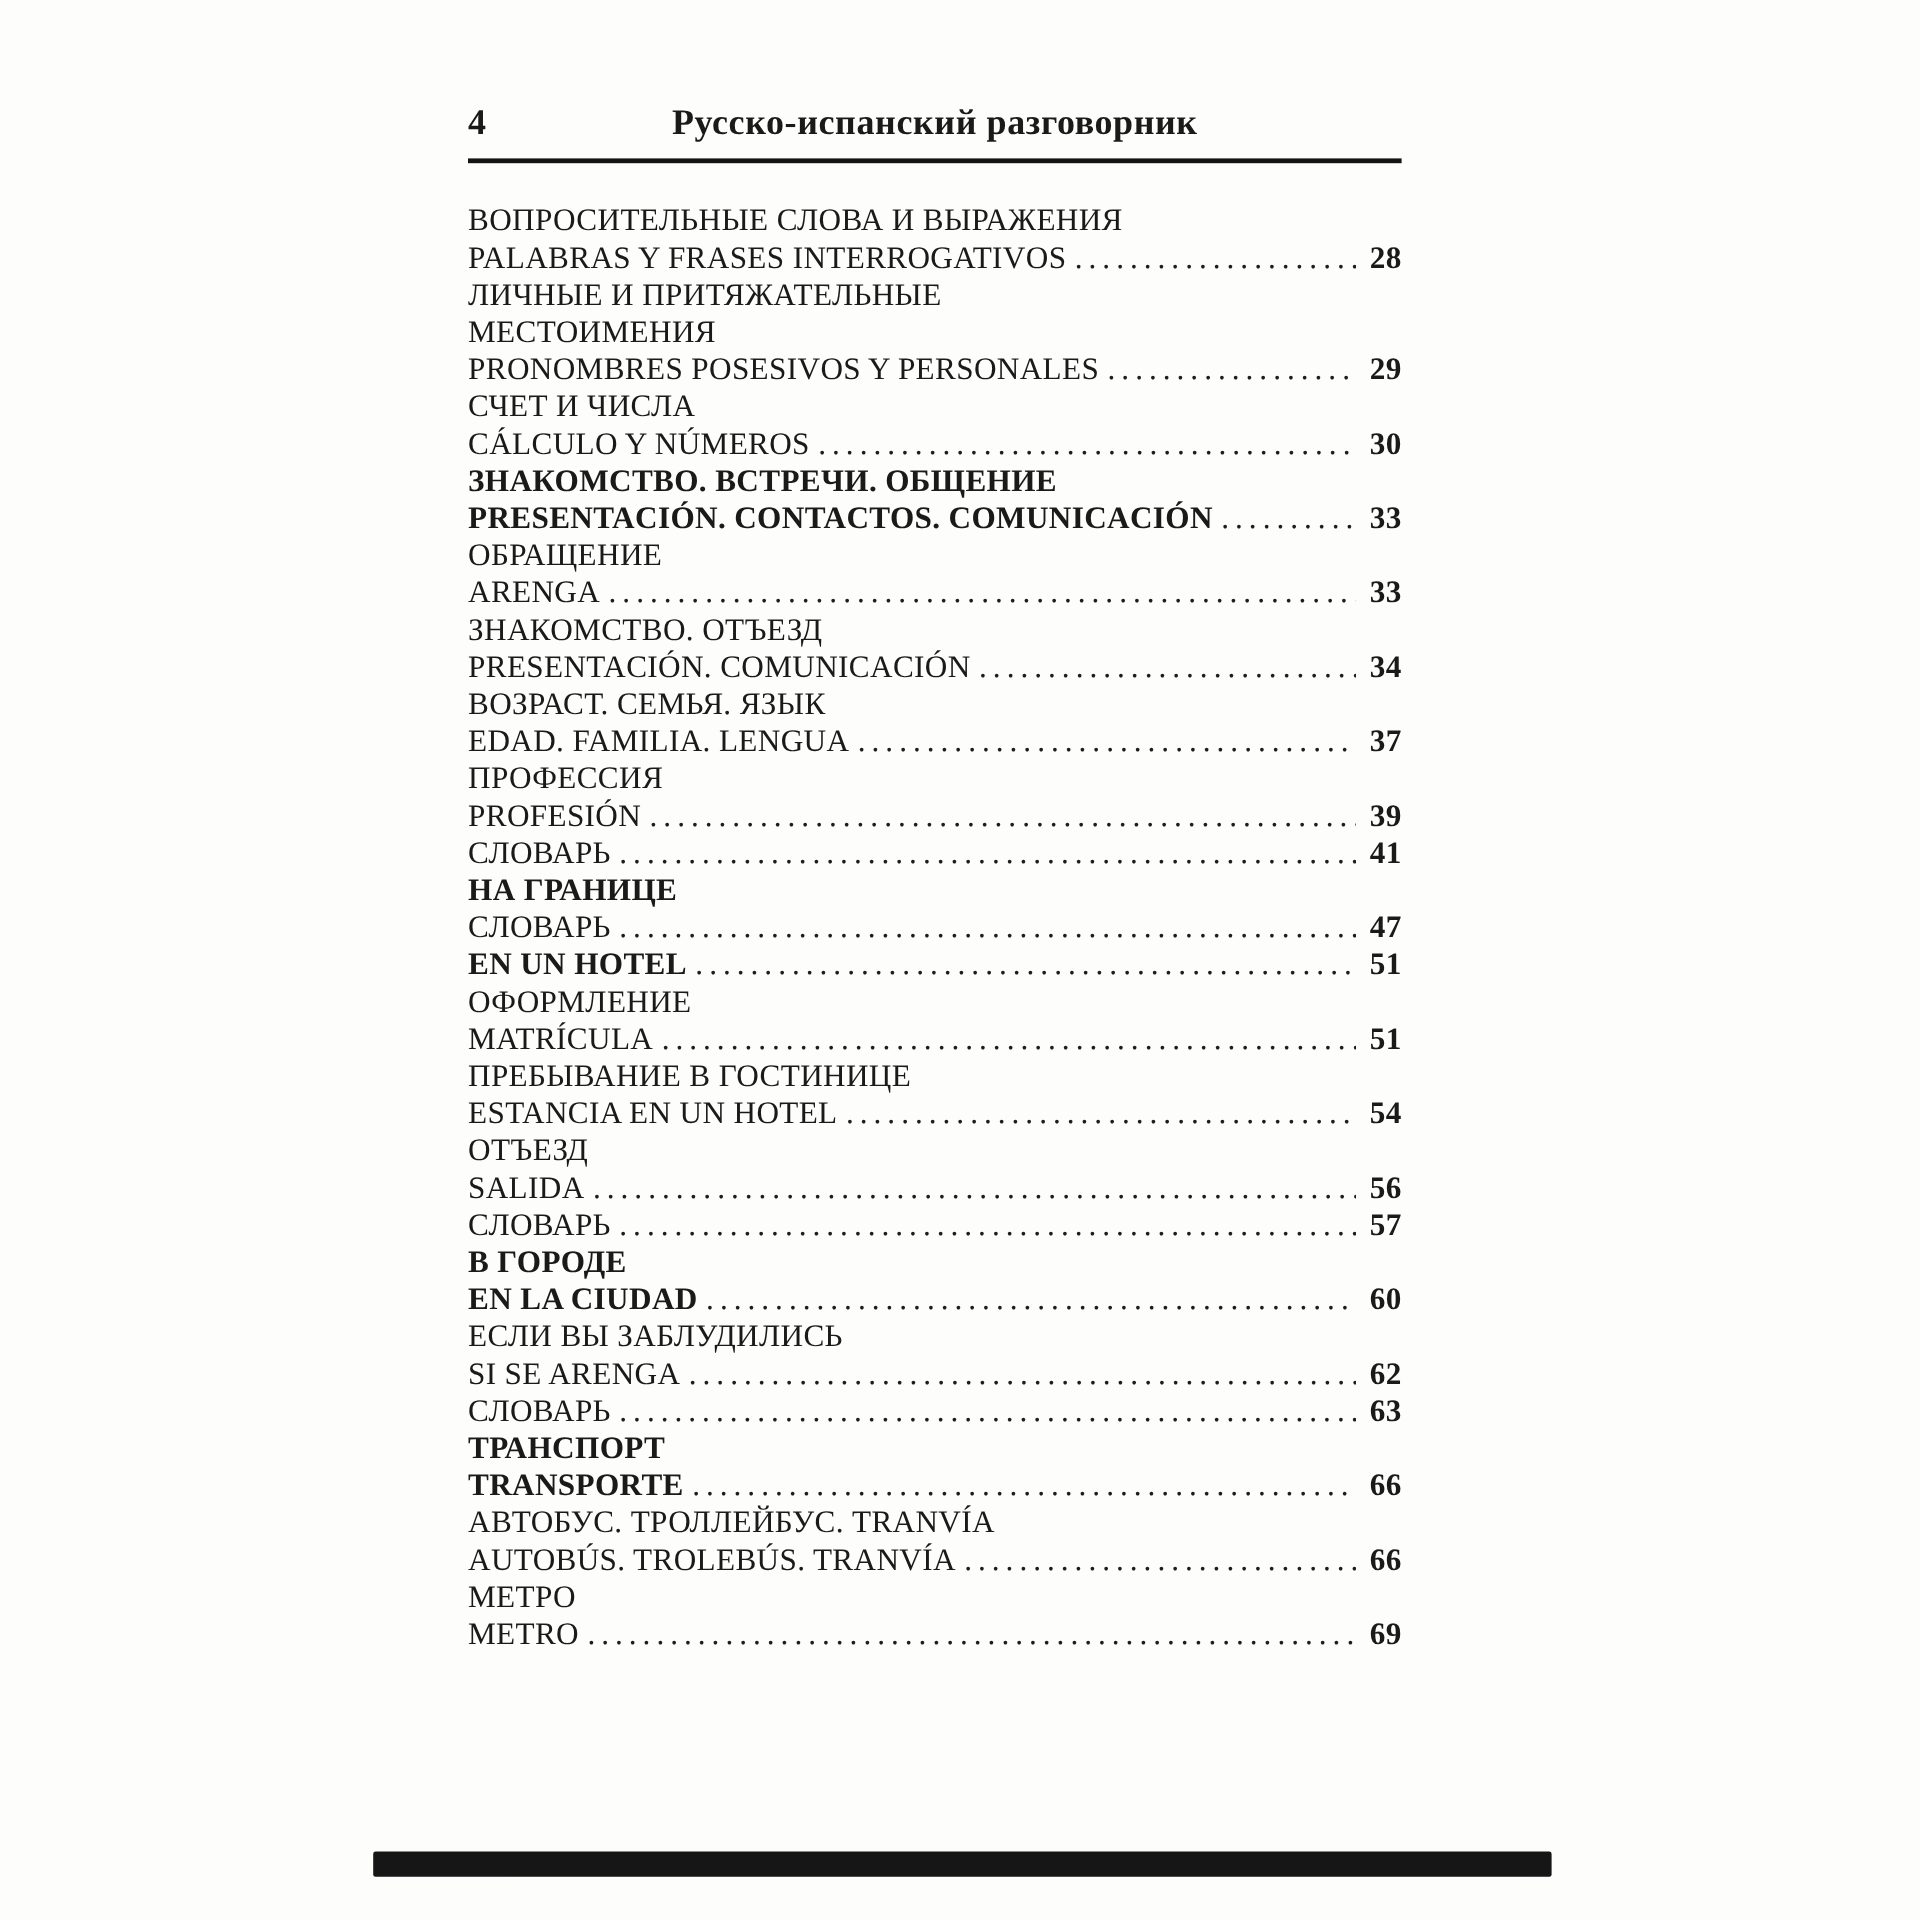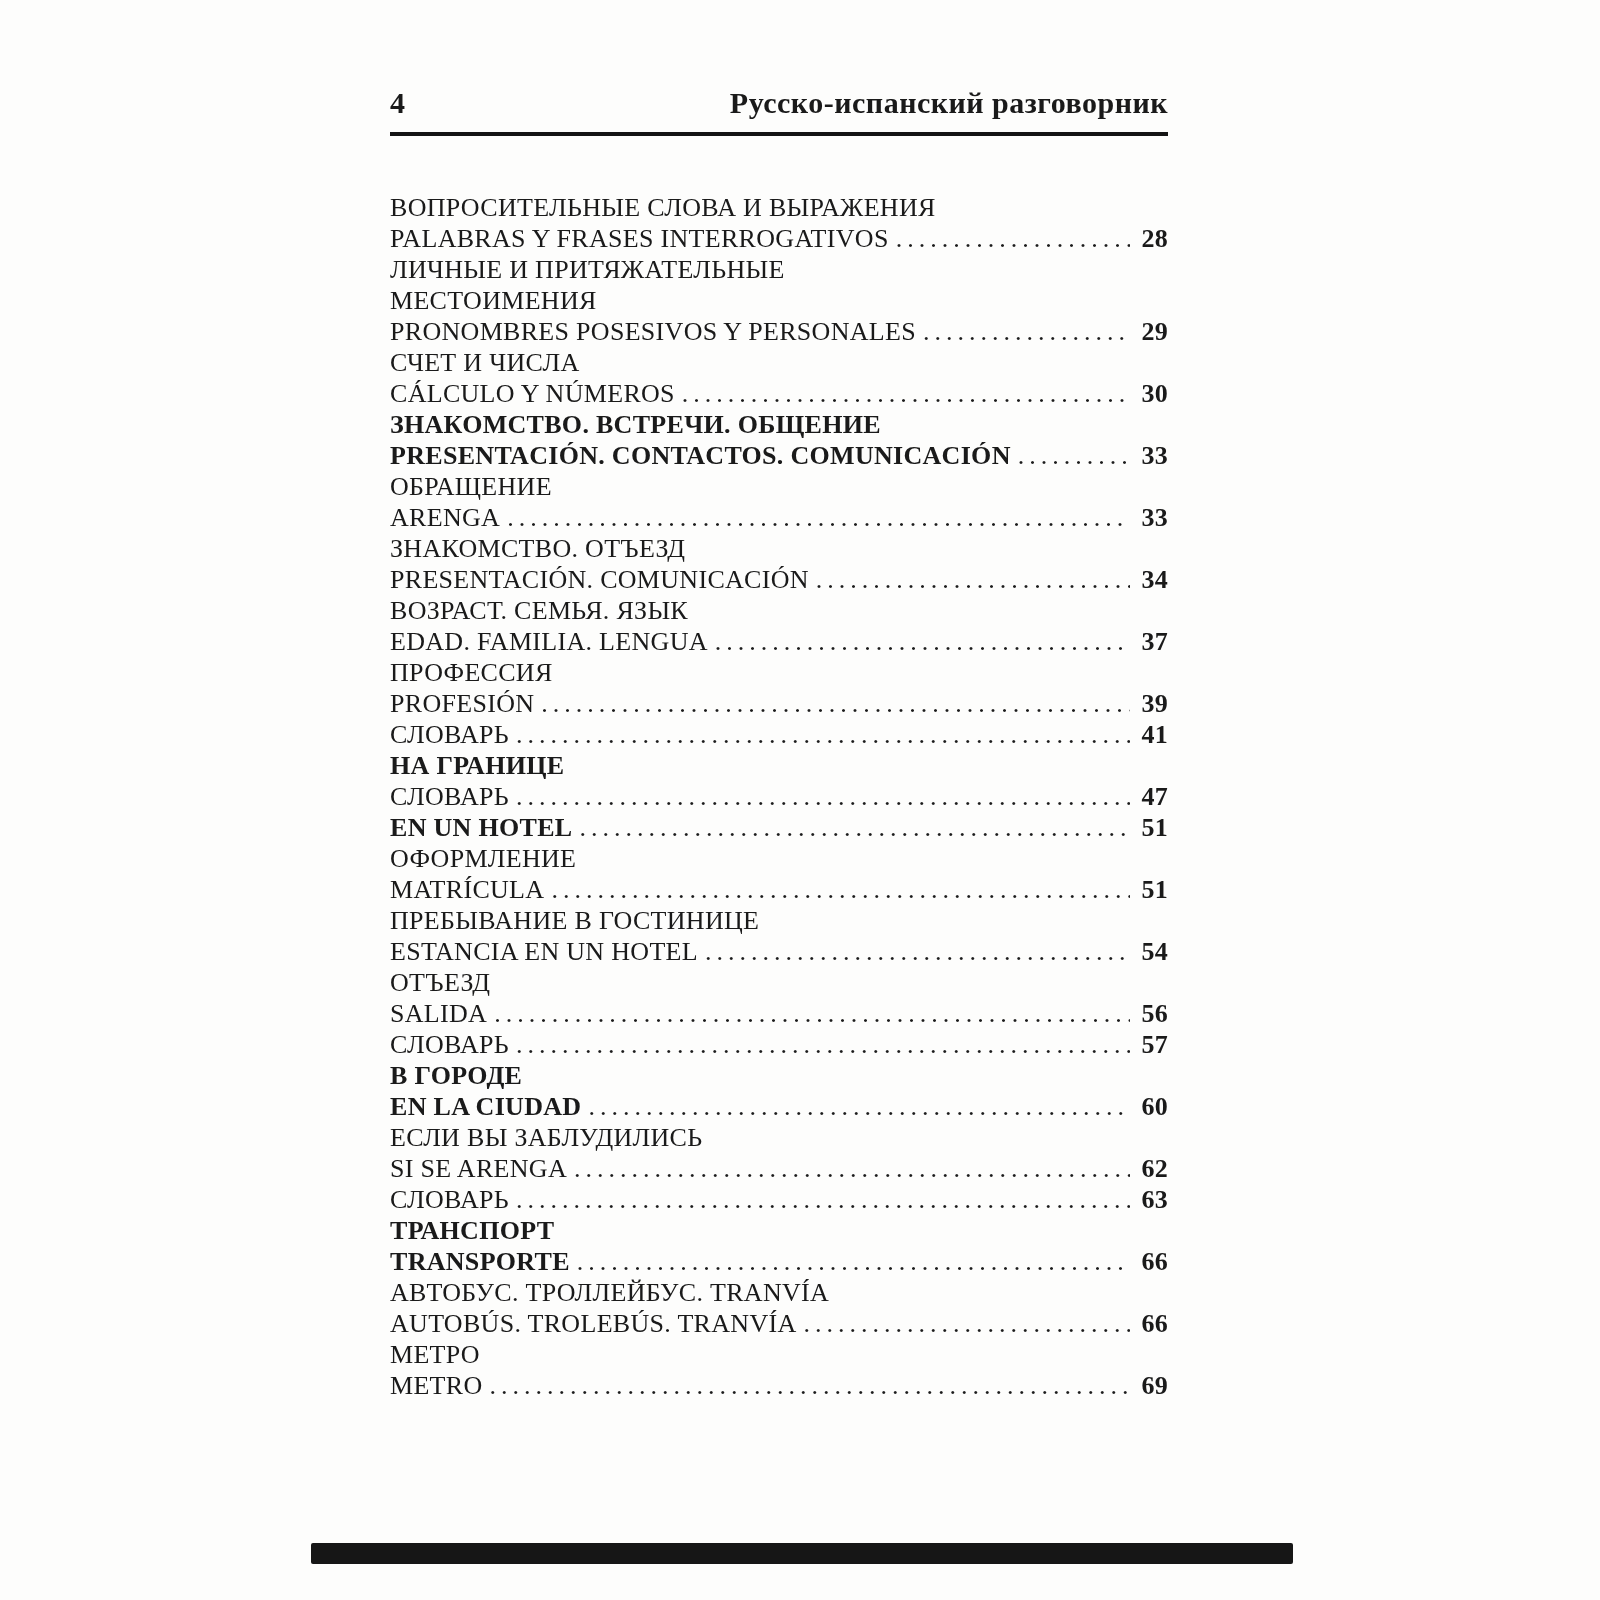--- a/index.html
+++ b/index.html
@@ -32,28 +32,28 @@
   .header .pagenum {
     position: absolute;
     left: 0;
     top: 0;
     font-size: 30px;
     font-weight: bold;
     letter-spacing: 0.5px;
   }
   .header .booktitle {
     display: block;
-    text-align: right;
+    text-align: center;
     font-size: 30px;
     font-weight: bold;
     letter-spacing: 0.5px;
     white-space: nowrap;
   }
   .toc {
-    margin-top: 56px;
+    margin-top: 32px;
     font-size: 26px;
     line-height: 31px;
     letter-spacing: 0.3px;
   }
   .toc-entry.bold .t {
     font-weight: bold;
   }
   .toc-line {
     display: flex;
     align-items: baseline;

